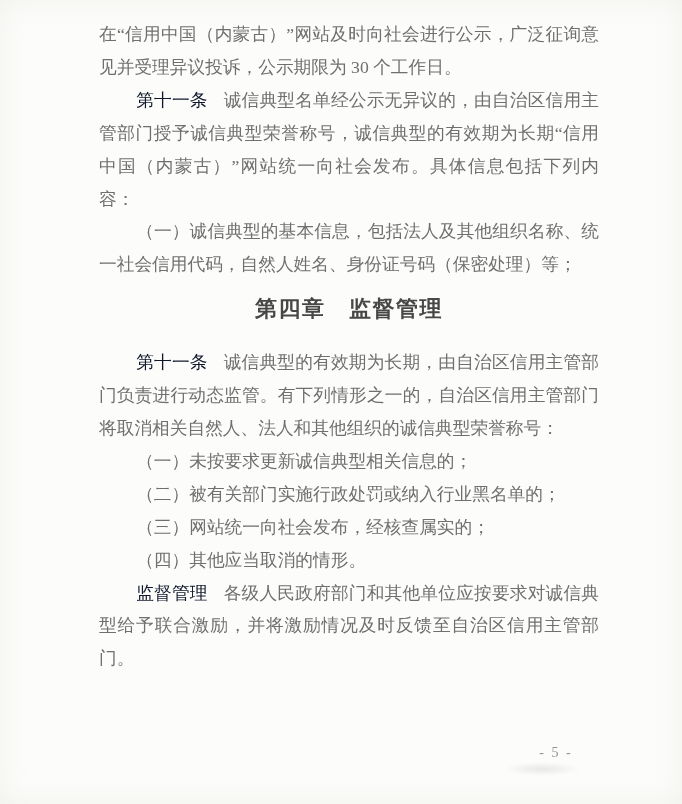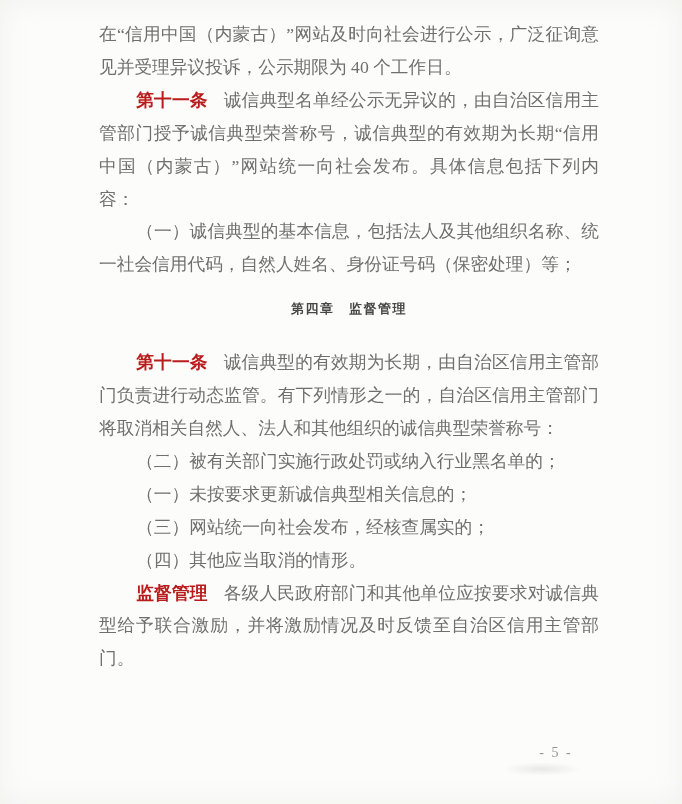--- a/index.html
+++ b/index.html
@@ -19,30 +19,30 @@
     width: 500px;
     font-size: 17.7px;
     line-height: 32.9px;
     color: #6f6f6f;
     text-align: justify;
     letter-spacing: 0;
   }
   .para { margin: 0; text-indent: 2.1em; }
   .para.no-indent { text-indent: 0; }
   .lead {
-    font-weight: bold;
-    color: #b91c1c;
+    font-weight: normal;
+    color: #0f172a;
     margin-right: 0.9em;
   }
   .chapter {
     margin: 12px 0 20px 0;
     text-align: center;
     text-indent: 0;
     font-weight: bold;
-    font-size: 13px;
+    font-size: 22px;
     letter-spacing: 1.5px;
     color: #474747;
   }
   .page-number {
     position: absolute;
     left: 527px;
     top: 745px;
     width: 58px;
     text-align: center;
     font-size: 14px;
@@ -58,35 +58,35 @@
     border-radius: 50%;
     background: radial-gradient(ellipse at center, rgba(130,130,128,0.16), rgba(130,130,128,0) 70%);
   }
 </style>
 </head>
 <body>
 
 <div class="page">
   <div class="body-text">
 
-    <p class="para no-indent">在“信用中国（内蒙古）”网站及时向社会进行公示，广泛征询意见并受理异议投诉，公示期限为 40 个工作日。</p>
+    <p class="para no-indent">在“信用中国（内蒙古）”网站及时向社会进行公示，广泛征询意见并受理异议投诉，公示期限为 30 个工作日。</p>
 
     <p class="para"><span class="lead">第十一条</span><span>诚信典型名单经公示无异议的，由自治区信用主管部门授予诚信典型荣誉称号，诚信典型的有效期为长期“信用中国（内蒙古）”网站统一向社会发布。具体信息包括下列内容：</span></p>
 
     <p class="para">（一）诚信典型的基本信息，包括法人及其他组织名称、统一社会信用代码，自然人姓名、身份证号码（保密处理）等；</p>
 
 
 
     <p class="para chapter">第四章　监督管理</p>
 
     <p class="para"><span class="lead">第十一条</span><span>诚信典型的有效期为长期，由自治区信用主管部门负责进行动态监管。有下列情形之一的，自治区信用主管部门将取消相关自然人、法人和其他组织的诚信典型荣誉称号：</span></p>
 
+    <p class="para">（一）未按要求更新诚信典型相关信息的；</p>
+
     <p class="para">（二）被有关部门实施行政处罚或纳入行业黑名单的；</p>
-
-    <p class="para">（一）未按要求更新诚信典型相关信息的；</p>
 
     <p class="para">（三）网站统一向社会发布，经核查属实的；</p>
 
     <p class="para">（四）其他应当取消的情形。</p>
 
     <p class="para"><span class="lead">监督管理</span><span>各级人民政府部门和其他单位应按要求对诚信典型给予联合激励，并将激励情况及时反馈至自治区信用主管部门。</span></p>
 
   </div>
 
   <div class="page-number">- 5 -</div>

